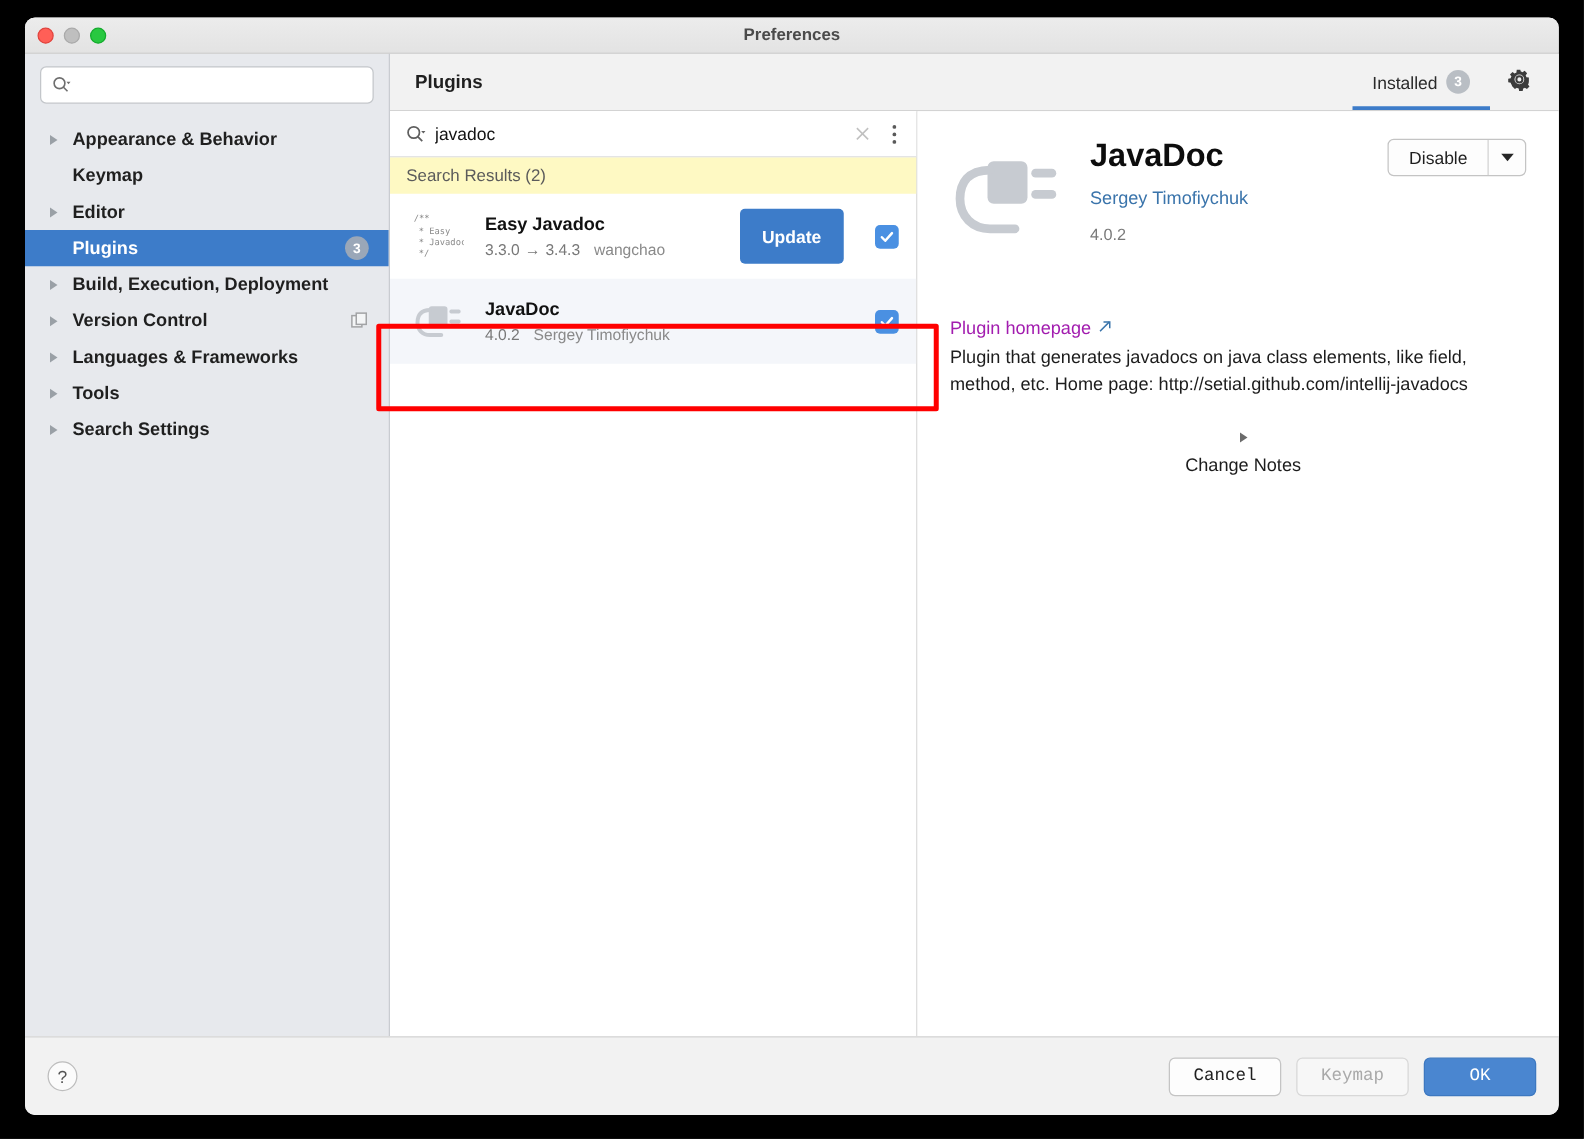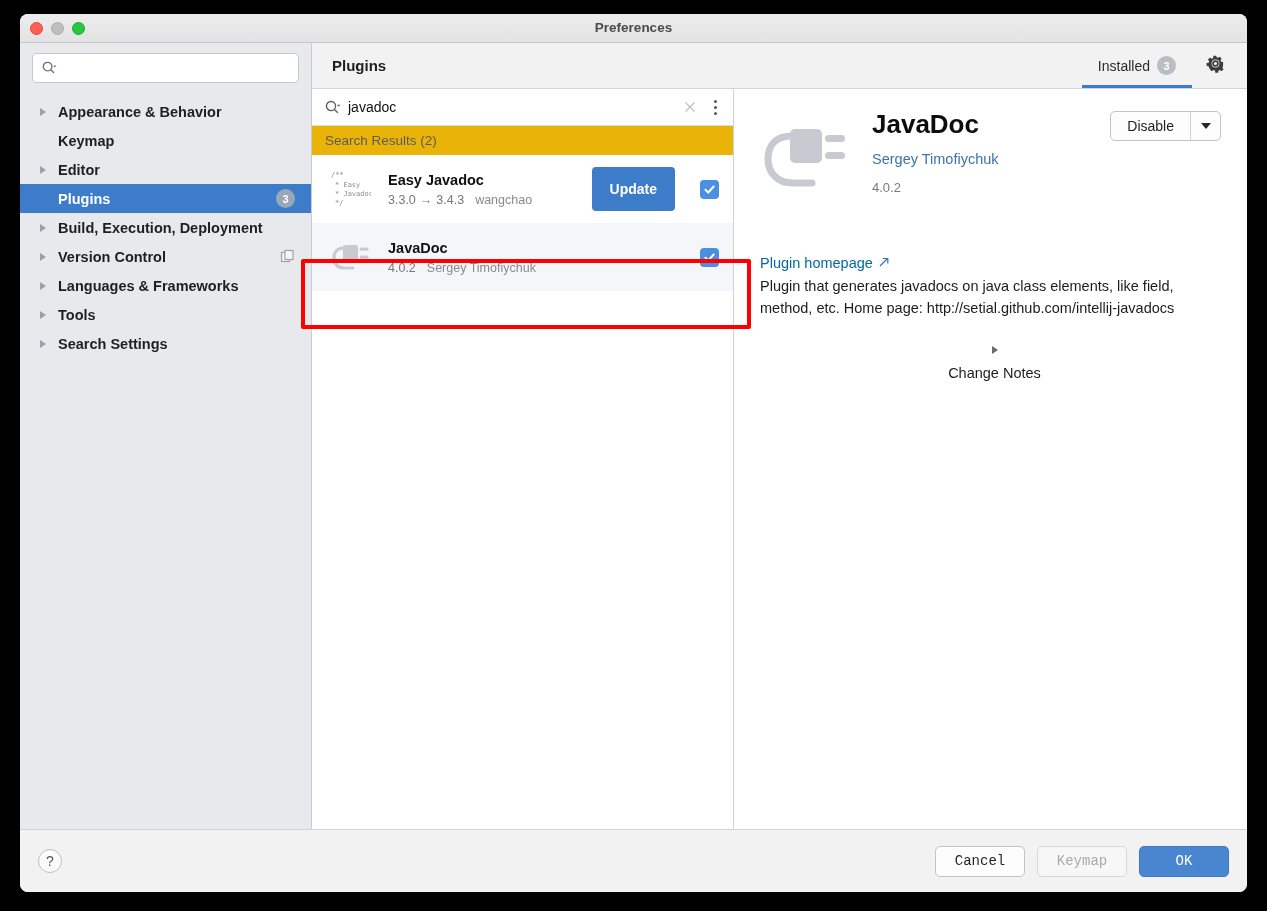--- a/index.html
+++ b/index.html
@@ -187,21 +187,21 @@
   .kebab { width: 16px; height: 18px; display: flex; flex-direction: column;
            align-items: center; justify-content: center; gap: 3px; margin-left: 8px; cursor: default; }
   .kebab i { width: 3px; height: 3px; border-radius: 50%; background: #5a5a5a; display: block; }
 
   .results-header {
     height: 29px;
     display: flex; align-items: center;
     padding-left: 13px;
     font-size: 13.5px;
     color: #5b5b5b;
-    background: #eab308;
+    background: #fef9c3;
     flex: 0 0 auto;
   }
   .plugin-rows { flex: 1 1 auto; overflow: hidden; }
   .plugin-row {
     height: 68px;
     display: flex;
     align-items: center;
     padding: 0 14px 0 16px;
     cursor: default;
     position: relative;
@@ -270,21 +270,21 @@
     width: 30px;
     border-left: 1px solid #d2d2d2;
     display: flex; align-items: center; justify-content: center;
     cursor: default;
   }
   .caret-down { width: 0; height: 0; border-left: 5px solid transparent; border-right: 5px solid transparent; border-top: 6px solid #262626; }
 
   .homepage-link {
     margin-top: 48px;
     font-size: 14.5px;
-    color: #0369a1;
+    color: #a21caf;
     display: inline-flex;
     align-items: flex-start;
     gap: 5px;
     cursor: default;
   }
   .detail-desc {
     margin-top: 4px;
     font-size: 14.5px;
     line-height: 1.5;
     color: #1c1c1c;

